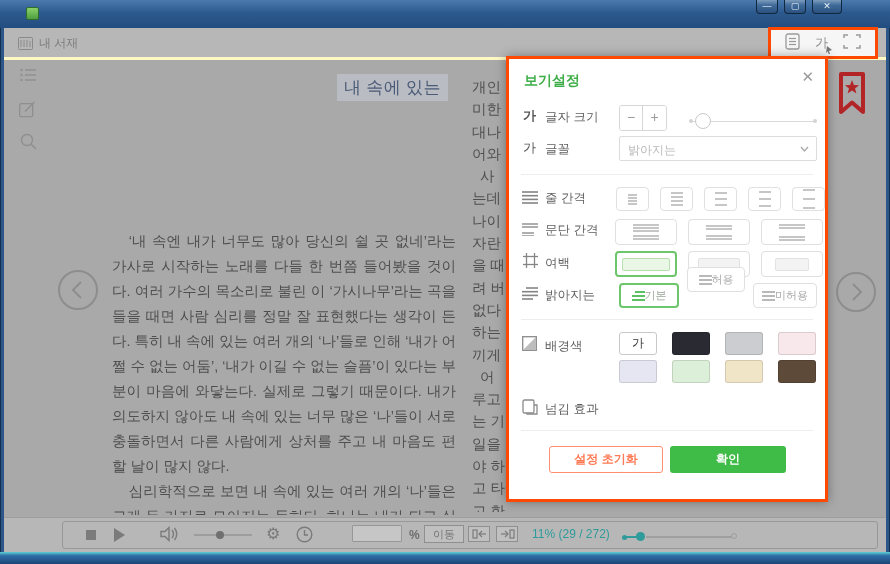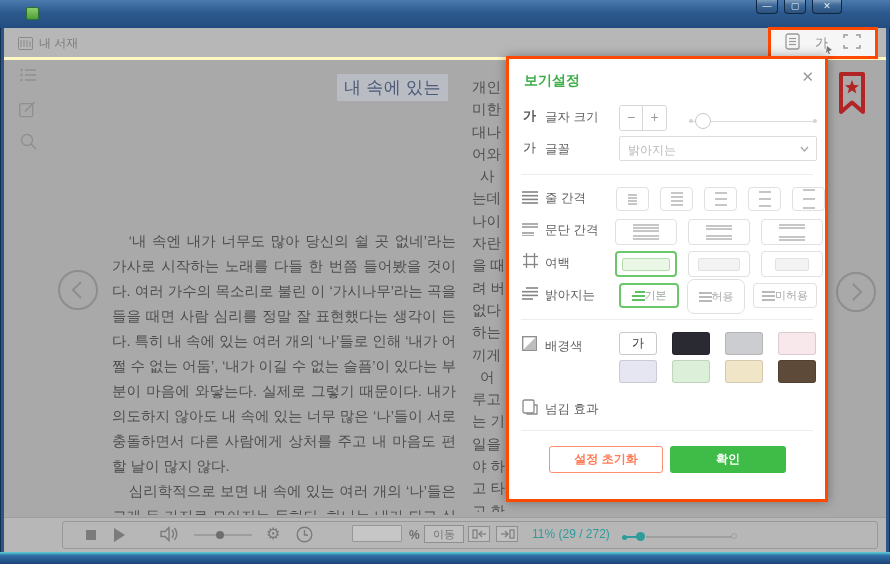--- a/index.html
+++ b/index.html
@@ -388,21 +388,21 @@
     </div>
     <div class="plabel" style="left:36px;top:228px;">밝아지는</div>
     <div class="pbtn ibtn selgreen" style="left:110px;top:224px;width:60px;height:25px;">
       <span class="ibars">
           <i style="width:10px;margin-left:3px;"></i>
           <i style="width:13px;"></i>
           <i style="width:13px;"></i>
         </span>
       <span class="lbl">기본</span>
     </div>
-    <div class="pbtn ibtn" style="left:178px;top:220px;width:58px;height:35px;border-radius:7px;">
+    <div class="pbtn ibtn" style="left:178px;top:208px;width:58px;height:25px;">
       <span class="ibars">
           <i style="width:13px;"></i>
           <i style="width:13px;"></i>
           <i style="width:13px;"></i>
         </span>
       <span class="lbl">허용</span>
     </div>
     <div class="pbtn ibtn" style="left:244px;top:224px;width:64px;height:25px;">
       <span class="ibars">
           <i style="width:13px;"></i>

